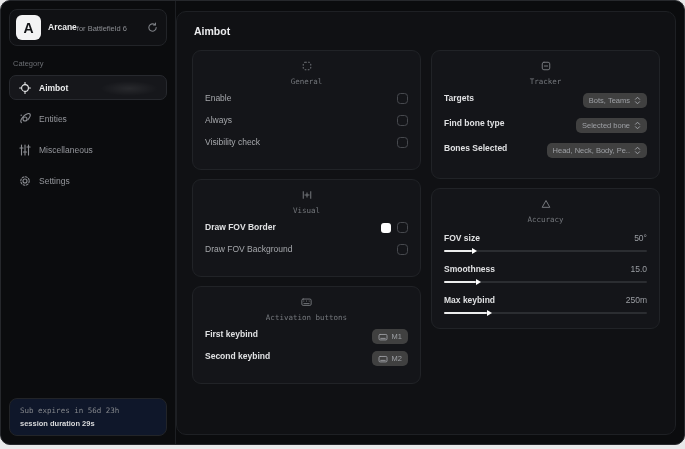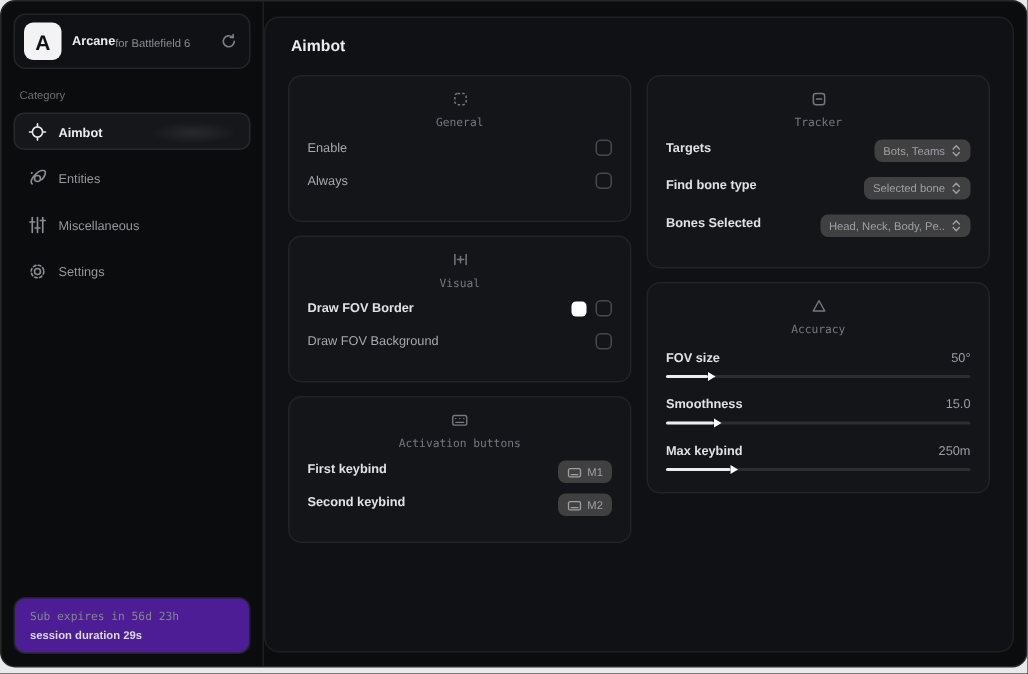--- a/index.html
+++ b/index.html
@@ -64,21 +64,21 @@
   .nav-item.active .nav-icon { color:#e8e9ea; }
   .nav-item.active::after {
     content:""; position:absolute; right:8px; top:5px;
     width:58px; height:15px;
     background:radial-gradient(ellipse at center, rgba(255,255,255,0.08), rgba(255,255,255,0) 70%);
     pointer-events:none;
   }
   .sidebar-spacer { flex:1; }
   .sub-card {
     border:1px solid #222428;
-    background:#4c1d95;
+    background:#0f172a;
     border-radius:8px;
     padding:7px 10px;
     flex:none;
   }
   .sub-line1 { font-family:"DejaVu Sans Mono", monospace; font-size:7.5px; color:#84878c; }
   .sub-line2 { font-size:7.5px; font-weight:bold; color:#d9dadc; margin-top:4px; }
   
   .content {
     flex:1;
     margin:10px 8px 9px 0;
@@ -243,20 +243,26 @@
             <span class="row-right">
                 <span class="checkbox"></span>
               </span>
           </div>
           <div class="row">
             <span class="row-label">Always</span>
             <span class="row-right">
                 <span class="checkbox"></span>
               </span>
           </div>
+          <div class="row">
+            <span class="row-label">Visibility check</span>
+            <span class="row-right">
+                <span class="checkbox"></span>
+              </span>
+          </div>
         </section>
 
         <section class="card">
           <header class="card-header">
             <span>
               <svg width="10" height="10" viewBox="0 0 12 12" fill="none" stroke="currentColor" stroke-width="1.2" stroke-linecap="round">
                 <line x1="1.5" y1="2" x2="1.5" y2="10"></line>
                   <line x1="10.5" y1="2" x2="10.5" y2="10"></line>
                 <line x1="6" y1="3.5" x2="6" y2="8.5"></line>
                   <line x1="3.5" y1="6" x2="8.5" y2="6"></line>

